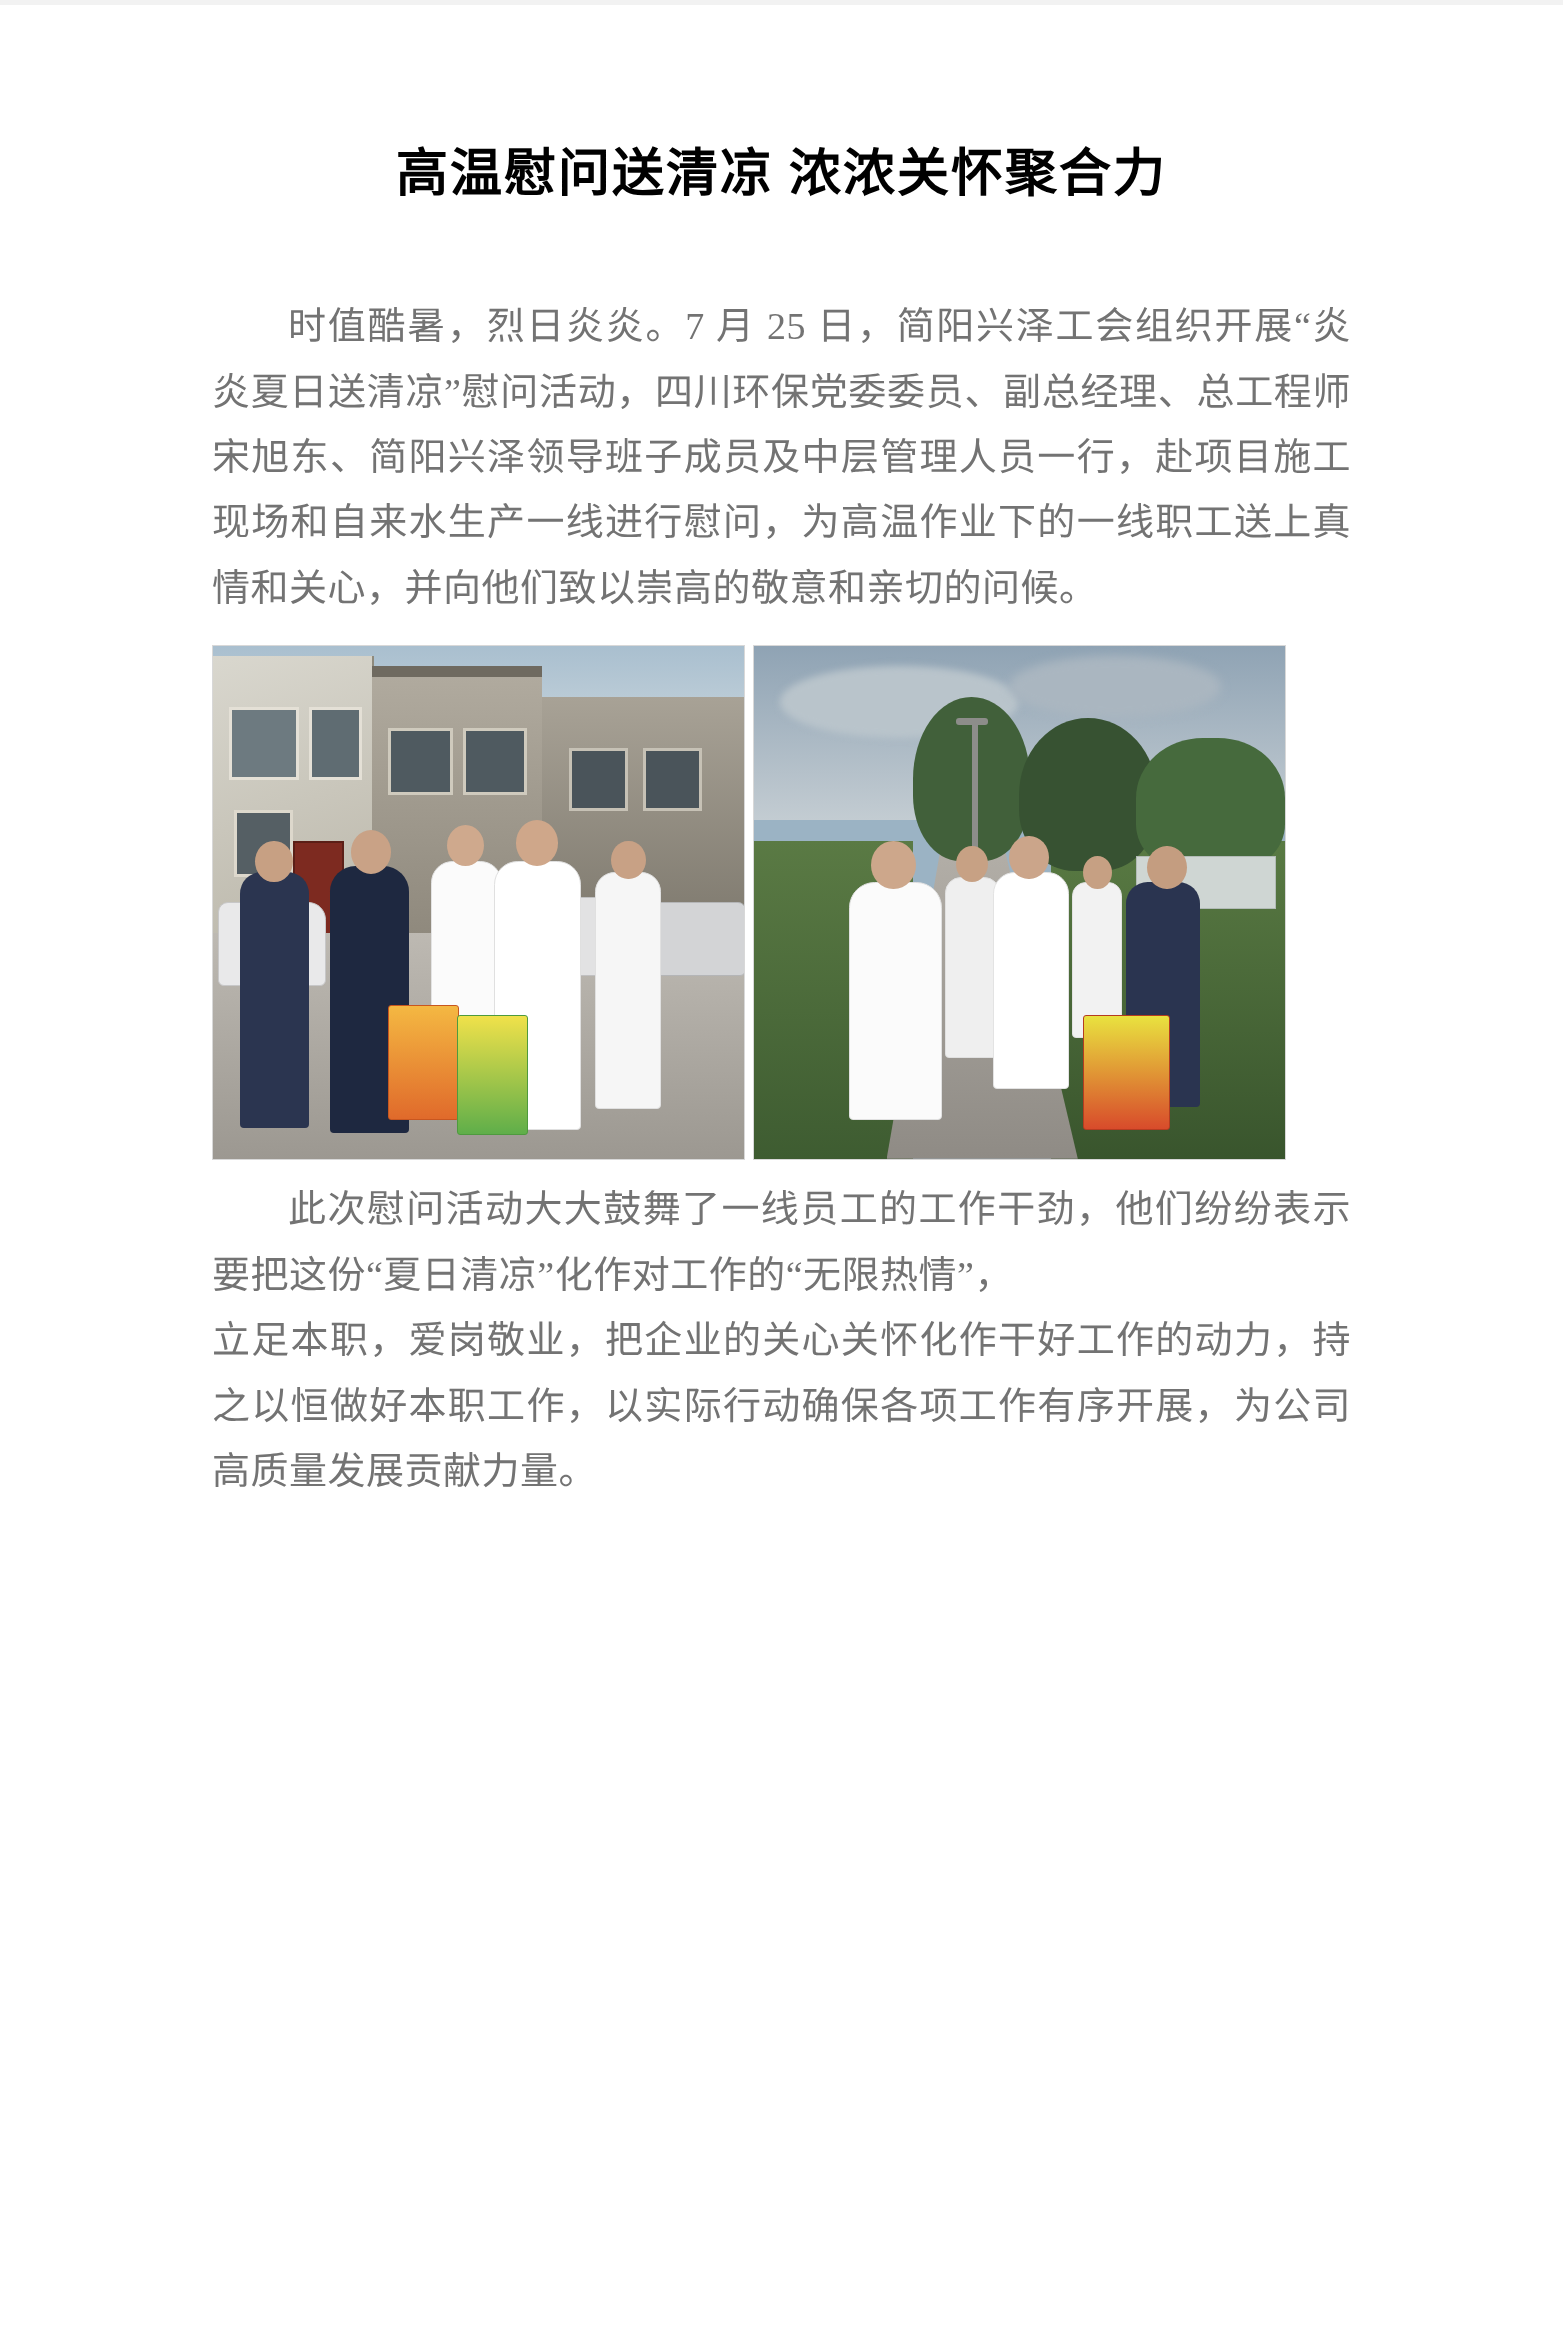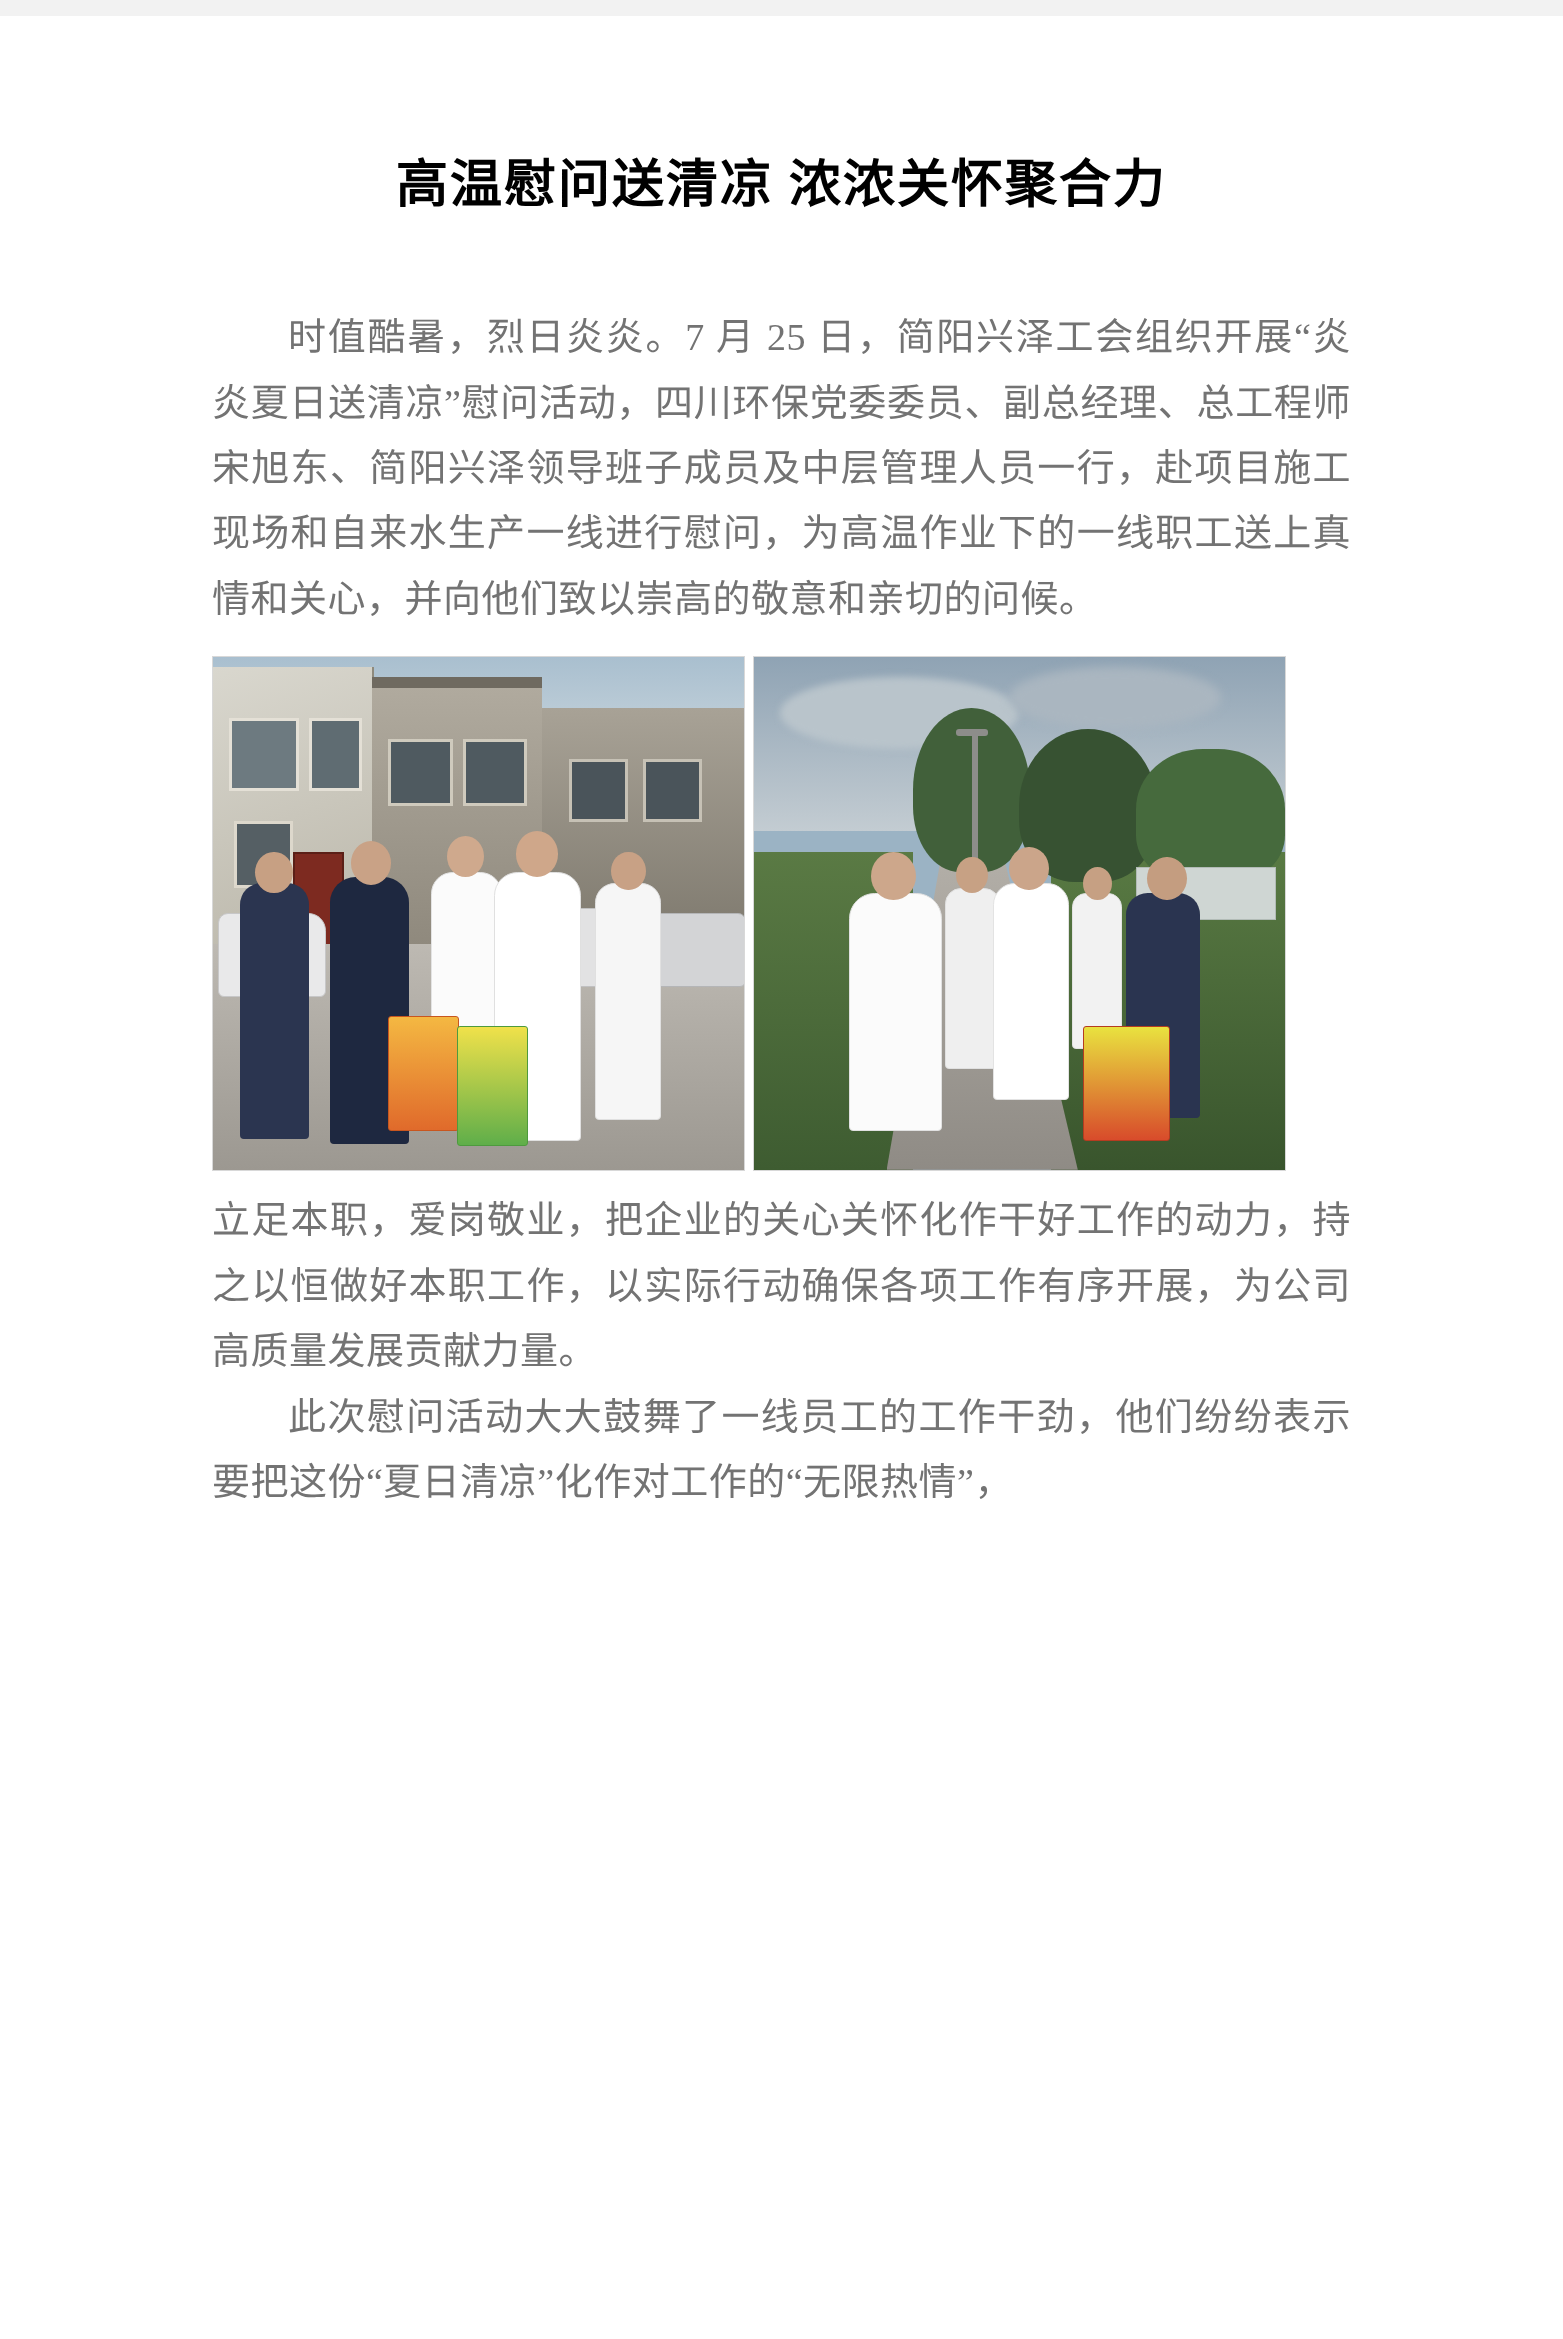--- a/index.html
+++ b/index.html
@@ -17,21 +17,21 @@
     padding: 0;
     font-family: "Liberation Serif", "DejaVu Serif", serif;
   }
   .doc-title {
     text-align: center;
     font-family: "Liberation Serif", "DejaVu Serif", serif;
     font-weight: bold;
     font-size: 52px;
     letter-spacing: 2px;
     color: #000000;
-    margin: 16px;
+    margin: 5px;
     padding-top: 138px;
     padding-bottom: 0;
     line-height: 1.2;
   }
   .body-wrap {
     padding: 0 212px 0 212px;
     box-sizing: border-box;
   }
   p.para {
     font-family: "Liberation Serif", "DejaVu Serif", serif;
@@ -203,19 +203,19 @@
         <div class="p2-man4"></div>
         <div class="p2-head4"></div>
         <div class="p2-man5"></div>
         <div class="p2-head5"></div>
         <div class="p2-bag"></div>
       </div>
 
     </div>
 
 
+    <p class="para para-tight">此次慰问活动大大鼓舞了一线员工的工作干劲，他们纷纷表示要把这份“夏日清凉”化作对工作的“无限热情”，</p>
+
     <p class="para para-tight" style="text-indent:0;">立足本职，爱岗敬业，把企业的关心关怀化作干好工作的动力，持之以恒做好本职工作，以实际行动确保各项工作有序开展，为公司高质量发展贡献力量。</p>
-
-    <p class="para para-tight">此次慰问活动大大鼓舞了一线员工的工作干劲，他们纷纷表示要把这份“夏日清凉”化作对工作的“无限热情”，</p>
 
   </div>
 </div>
 
 
 </body></html>

